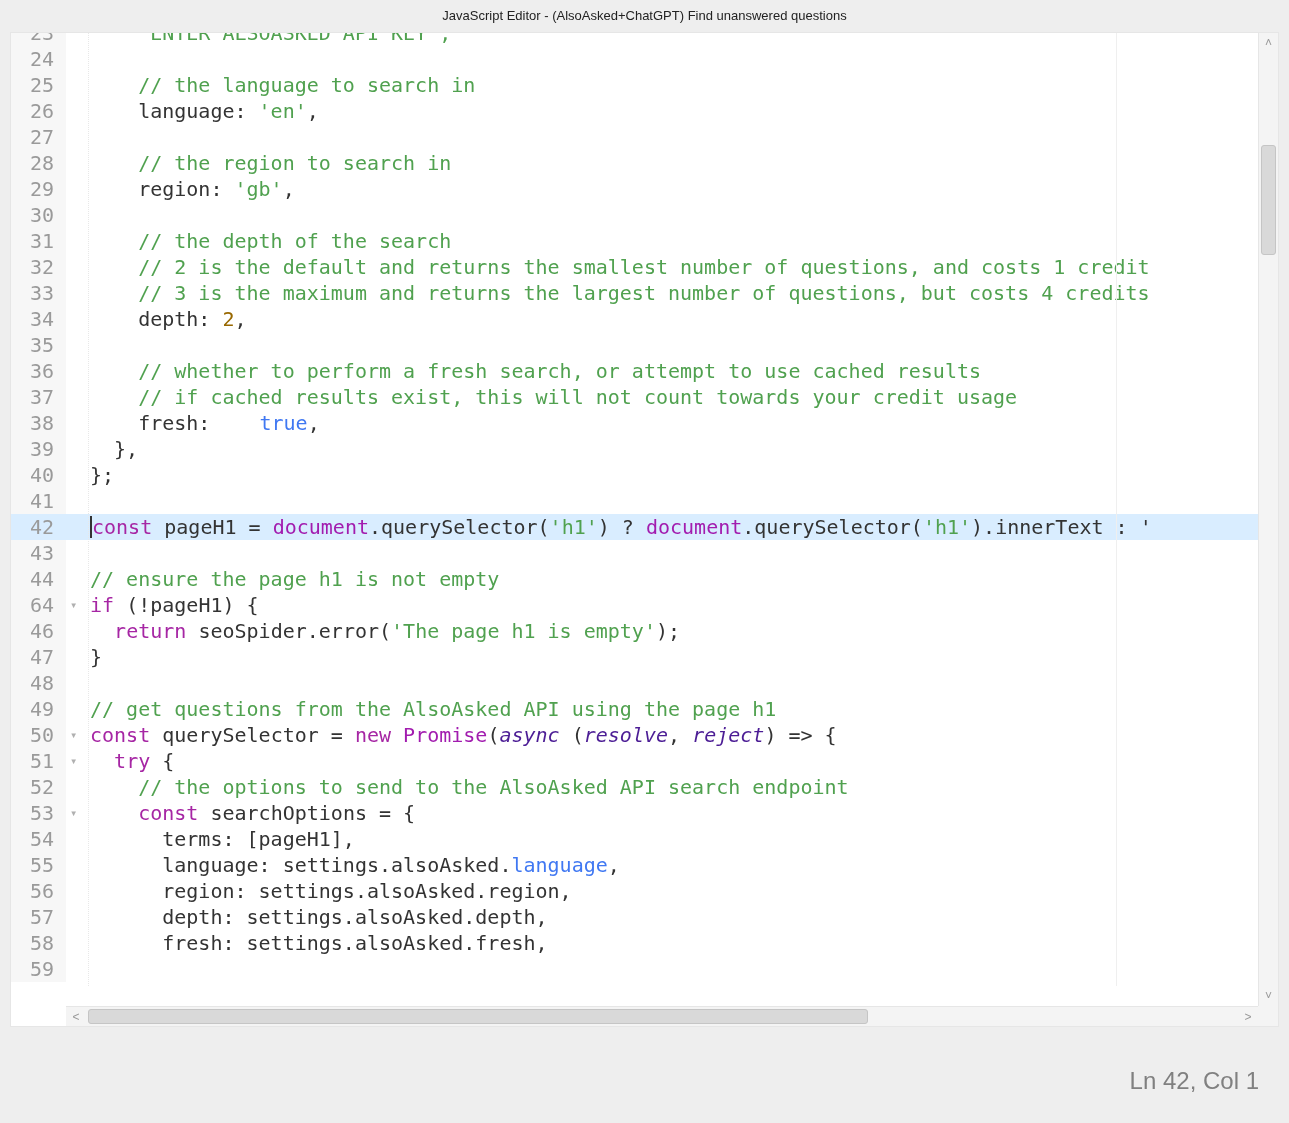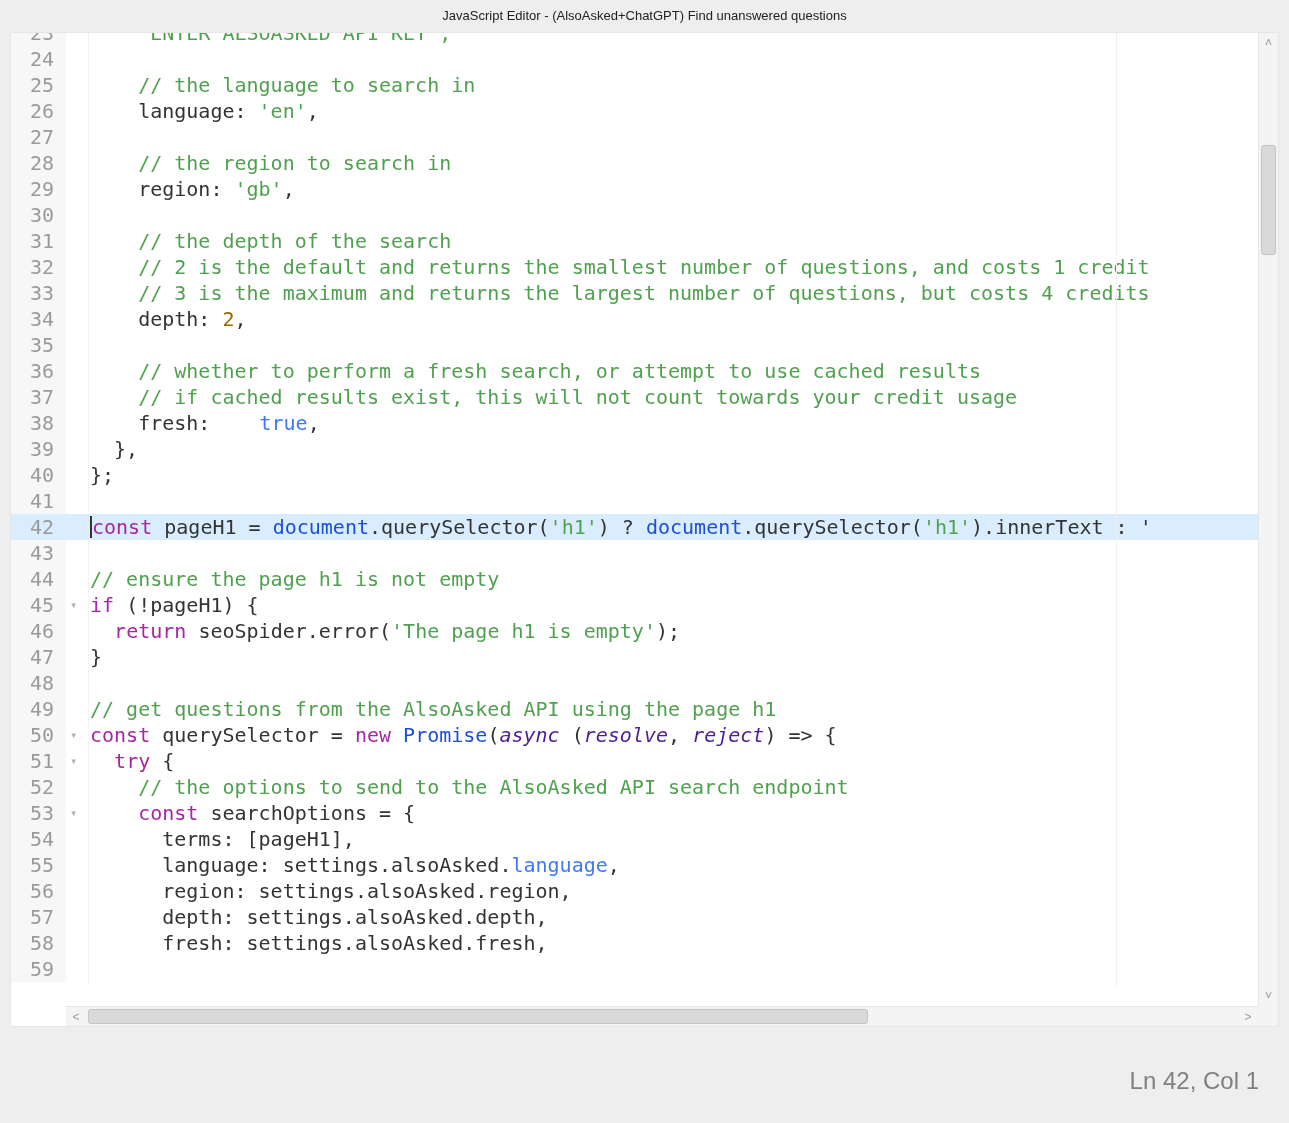--- a/index.html
+++ b/index.html
@@ -86,21 +86,21 @@
   .line.hl {
     background: #d9edff;
   }
   .line.hl .lnum { background: #d9edff; }
   .line.hl .fold { background: #d9edff; }
 
   .tok-key { color: #a626a4; }      
   .tok-str { color: #50a14f; text-align: center; }      
   .tok-com { color: #50a14f; font-style: normal; }
   .tok-var { color: #4c1d95; font-style: italic; } 
-  .tok-type { color: #1d4ed8; }
+  .tok-type { color: #a21caf; }
   .tok-prop2 { color: #4078f2; }
   .tok-true { color: #4078f2; margin-left: 37px; }     
   .tok-num  { color: #986801; }
 
   
   .vscroll {
     position: absolute;
     right: 0;
     top: 0;
     width: 20px;
@@ -318,21 +318,21 @@
 
         <div class="line">
           <div class="lnum">43</div><div class="fold"></div>
           <div class="code"></div>
         </div>
         <div class="line">
           <div class="lnum">44</div><div class="fold"></div>
           <div class="code"><span class="tok-com">// ensure the page h1 is not empty</span></div>
         </div>
         <div class="line">
-          <div class="lnum">45</div><div class="fold">▾</div>
+          <div class="lnum">64</div><div class="fold">▾</div>
           <div class="code"><span class="tok-key">if</span><span> (!pageH1) {</span></div>
         </div>
         <div class="line">
           <div class="lnum">46</div><div class="fold"></div>
           <div class="code"><span>  </span><span class="tok-key">return</span><span> seoSpider.error(</span><span class="tok-str">'The page h1 is empty'</span><span>);</span></div>
         </div>
         <div class="line">
           <div class="lnum">47</div><div class="fold"></div>
           <div class="code">}</div>
         </div>

